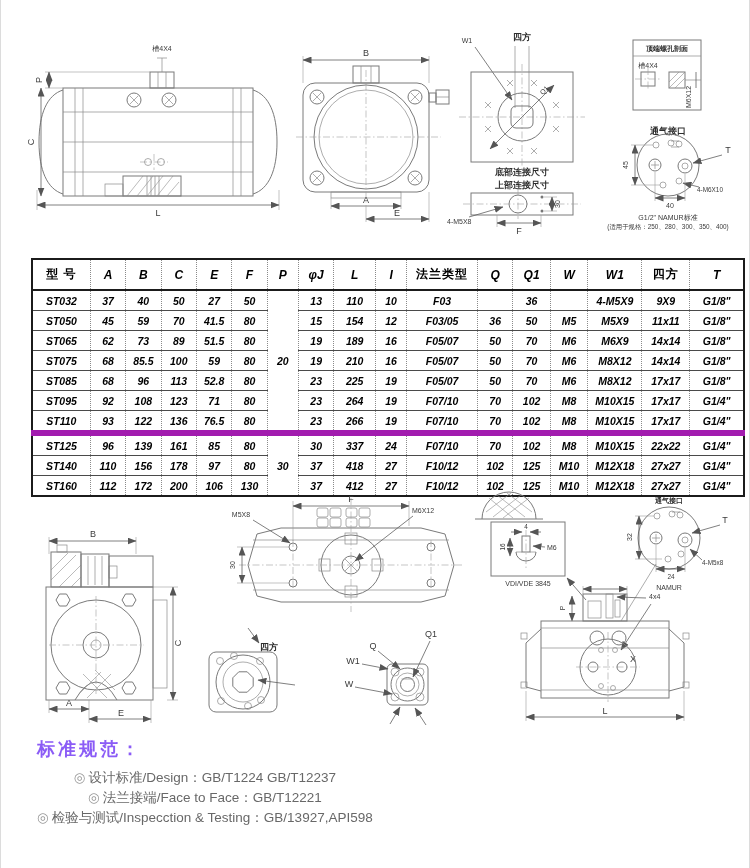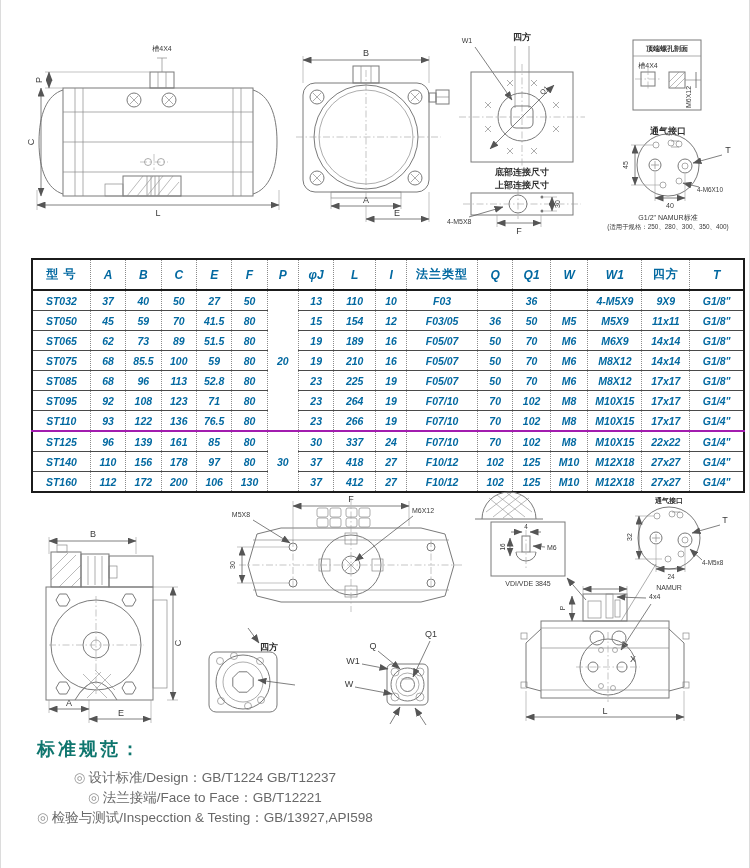--- a/index.html
+++ b/index.html
@@ -16,31 +16,31 @@
   .ext{fill:none;stroke:#9a9a9a;stroke-width:0.6;}
   .cl{fill:none;stroke:#9e9e9e;stroke-width:0.6;stroke-dasharray:7 2.5 1.5 2.5;}
   .hat{fill:none;stroke:#8d8d8d;stroke-width:0.6;}
   text.t{fill:#3a3a3a;font-size:9px;font-family:"Liberation Sans",sans-serif;}
   text.tc{fill:#2e2e2e;font-size:9px;font-weight:bold;font-family:"Liberation Sans",sans-serif;}
   text.ts{font-size:7px;}
   text.t6{font-size:6.4px;}
   
   .table-wrap{position:absolute;left:30px;top:258px;}
   table{border-collapse:collapse;table-layout:fixed;width:714px;border:2px solid #1b1b1b;
-        font-style:italic;font-weight:bold;color:#0369a1;}
+        font-style:italic;font-weight:bold;color:#000000;}
   th{font-size:12px;height:29px;border-bottom:2px solid #1b1b1b;border-left:1px dotted #8a8a8a;
      padding:0;text-align:center;}
   td{font-size:10.5px;height:19px;border-left:1px dotted #8a8a8a;border-top:1px solid #4a4a4a;
      padding:0;text-align:center;}
-  tr.grp td{border-top:2px solid #a21caf;}
+  tr.grp td{border-top:6px solid #a21caf;}
   th:first-child,td:first-child{border-left:none;}
   th.zh{font-style:normal;letter-spacing:1px;}
   
   .standards{position:absolute;left:36px;top:737px;}
-  .std-title{font-size:18px;font-weight:bold;color:#0f766e;letter-spacing:3px;margin-bottom:7px;}
+  .std-title{font-size:18px;font-weight:bold;color:#8b5cf6;letter-spacing:3px;margin-bottom:7px;}
   .std-item{font-size:13.5px;line-height:20px;color:#686868;text-align:center;}
   .bullet{color:#9a9a9a;margin-right:3px;}
 </style>
 </head>
 <body>
 
 <div class="page">
 
   <svg id="top-svg" class="layer" width="750" height="256" viewBox="0 0 750 256">
     <defs>

